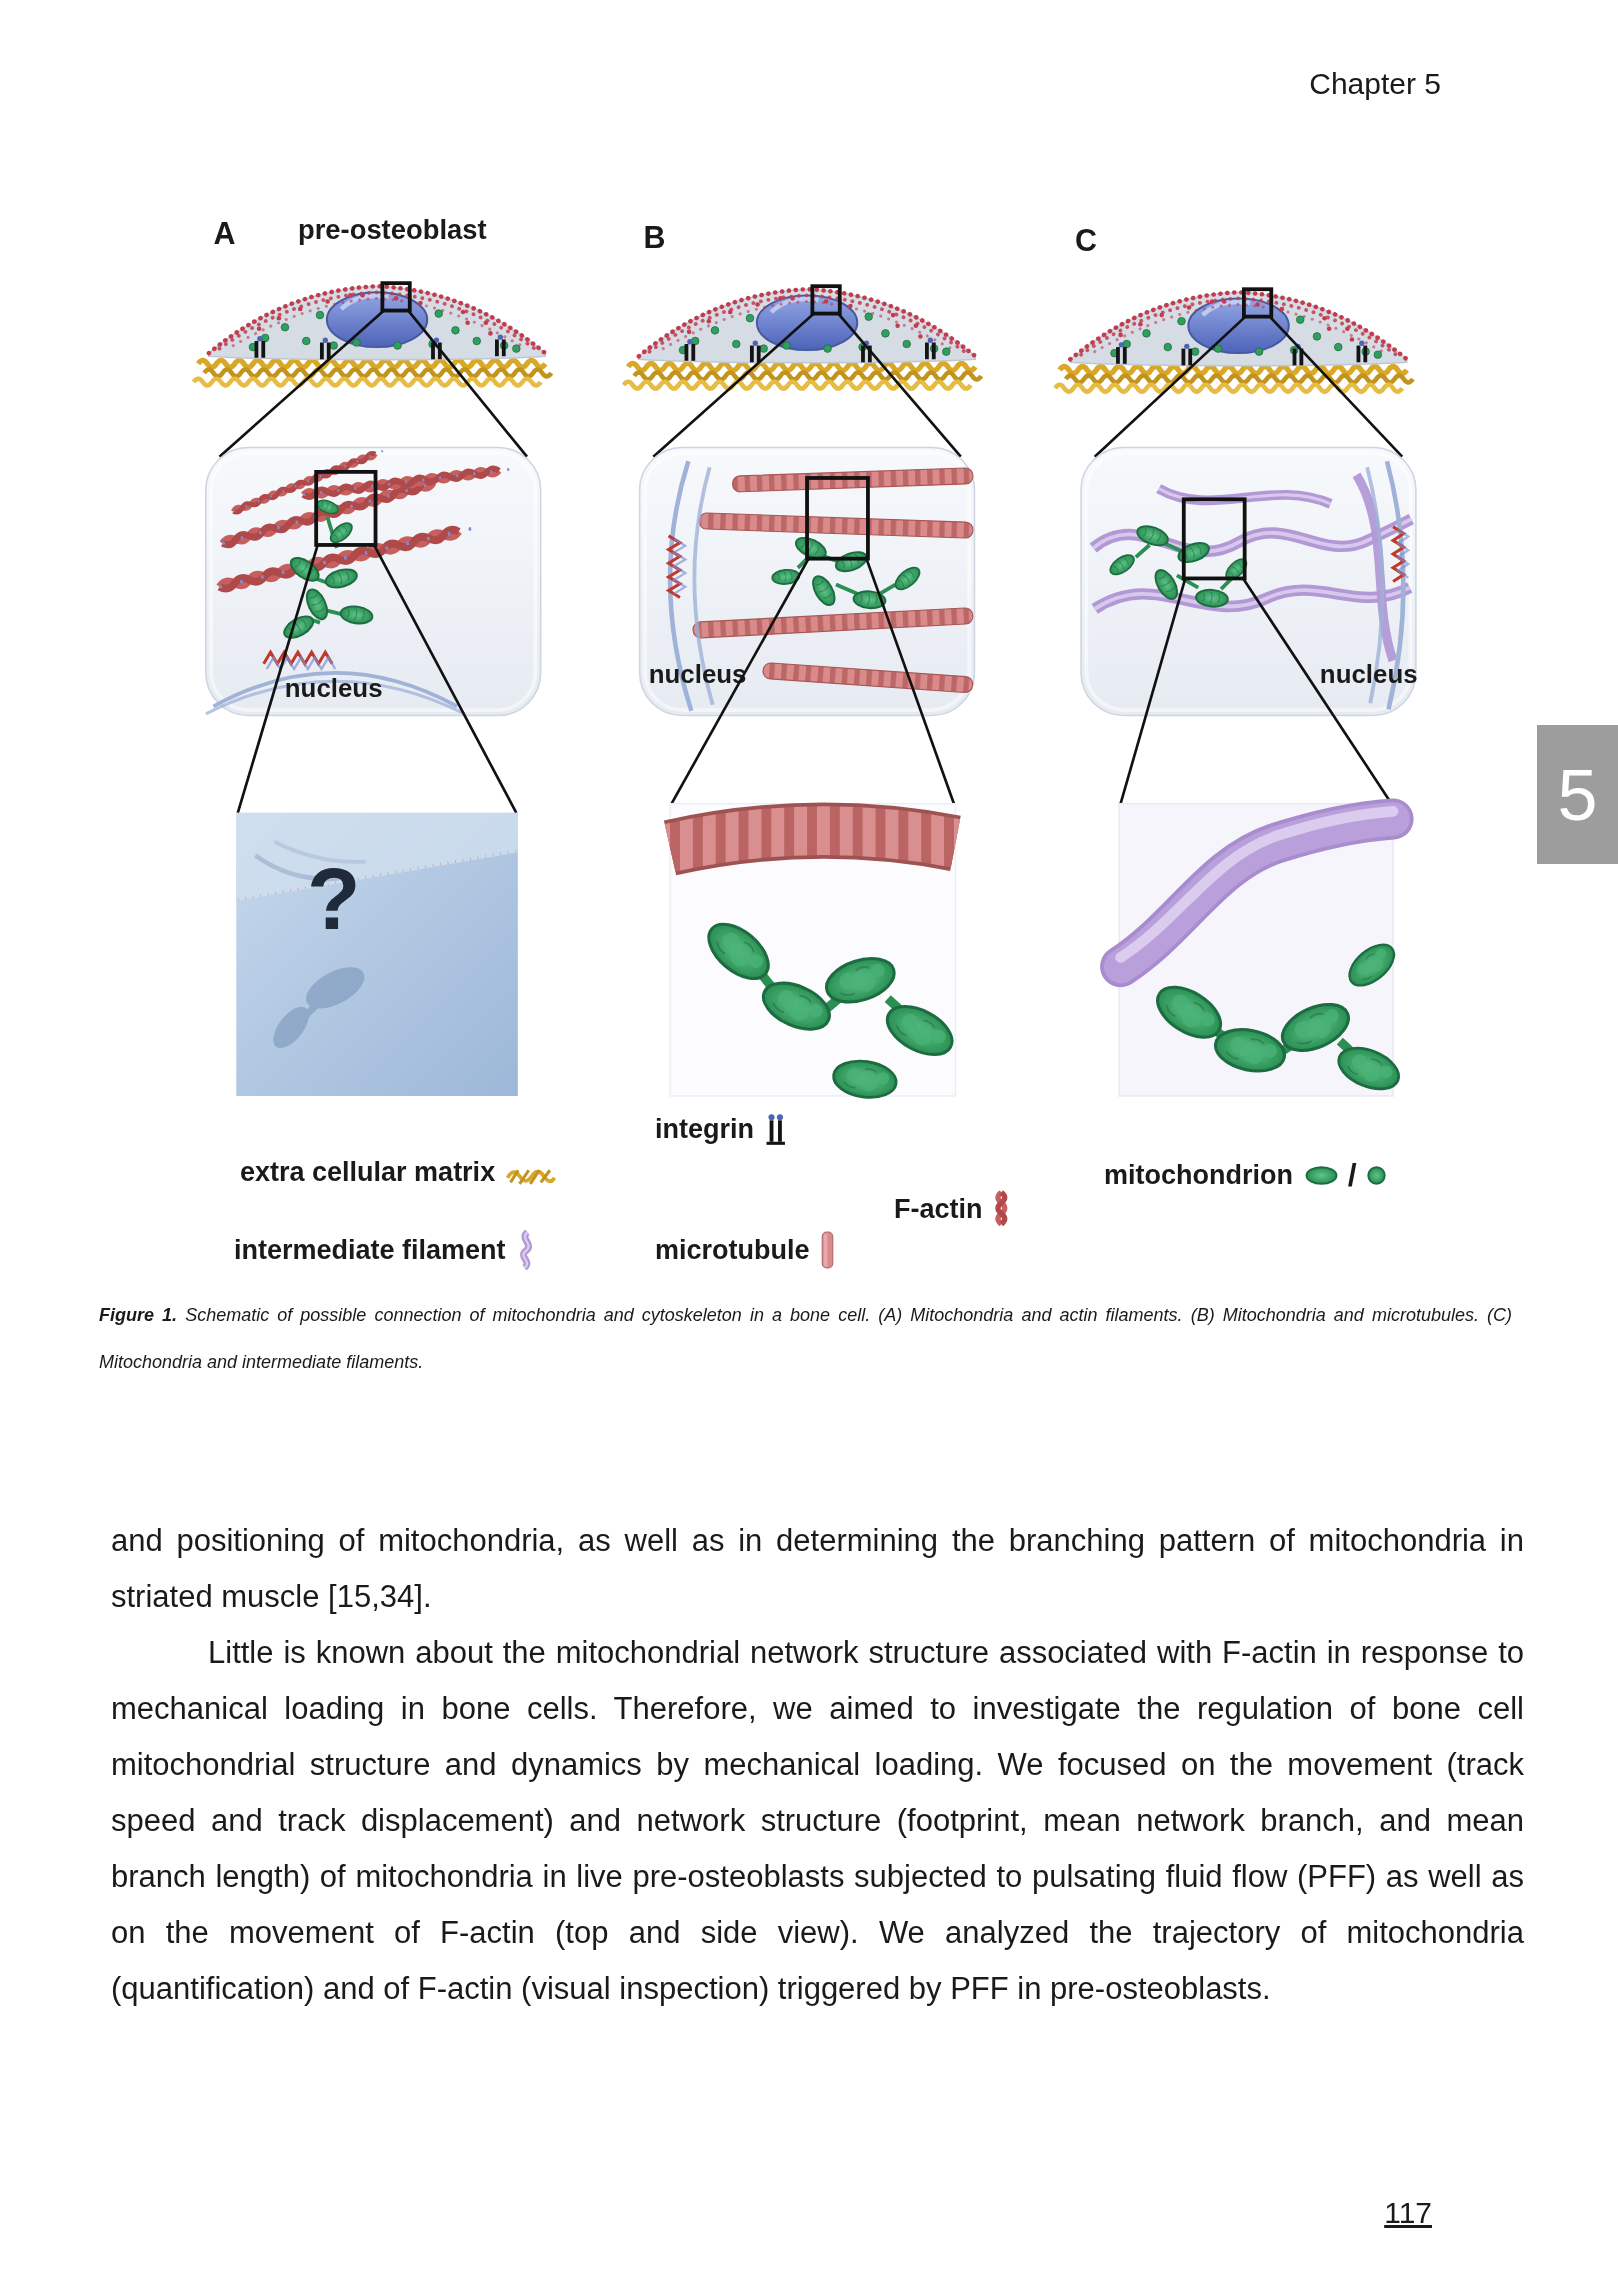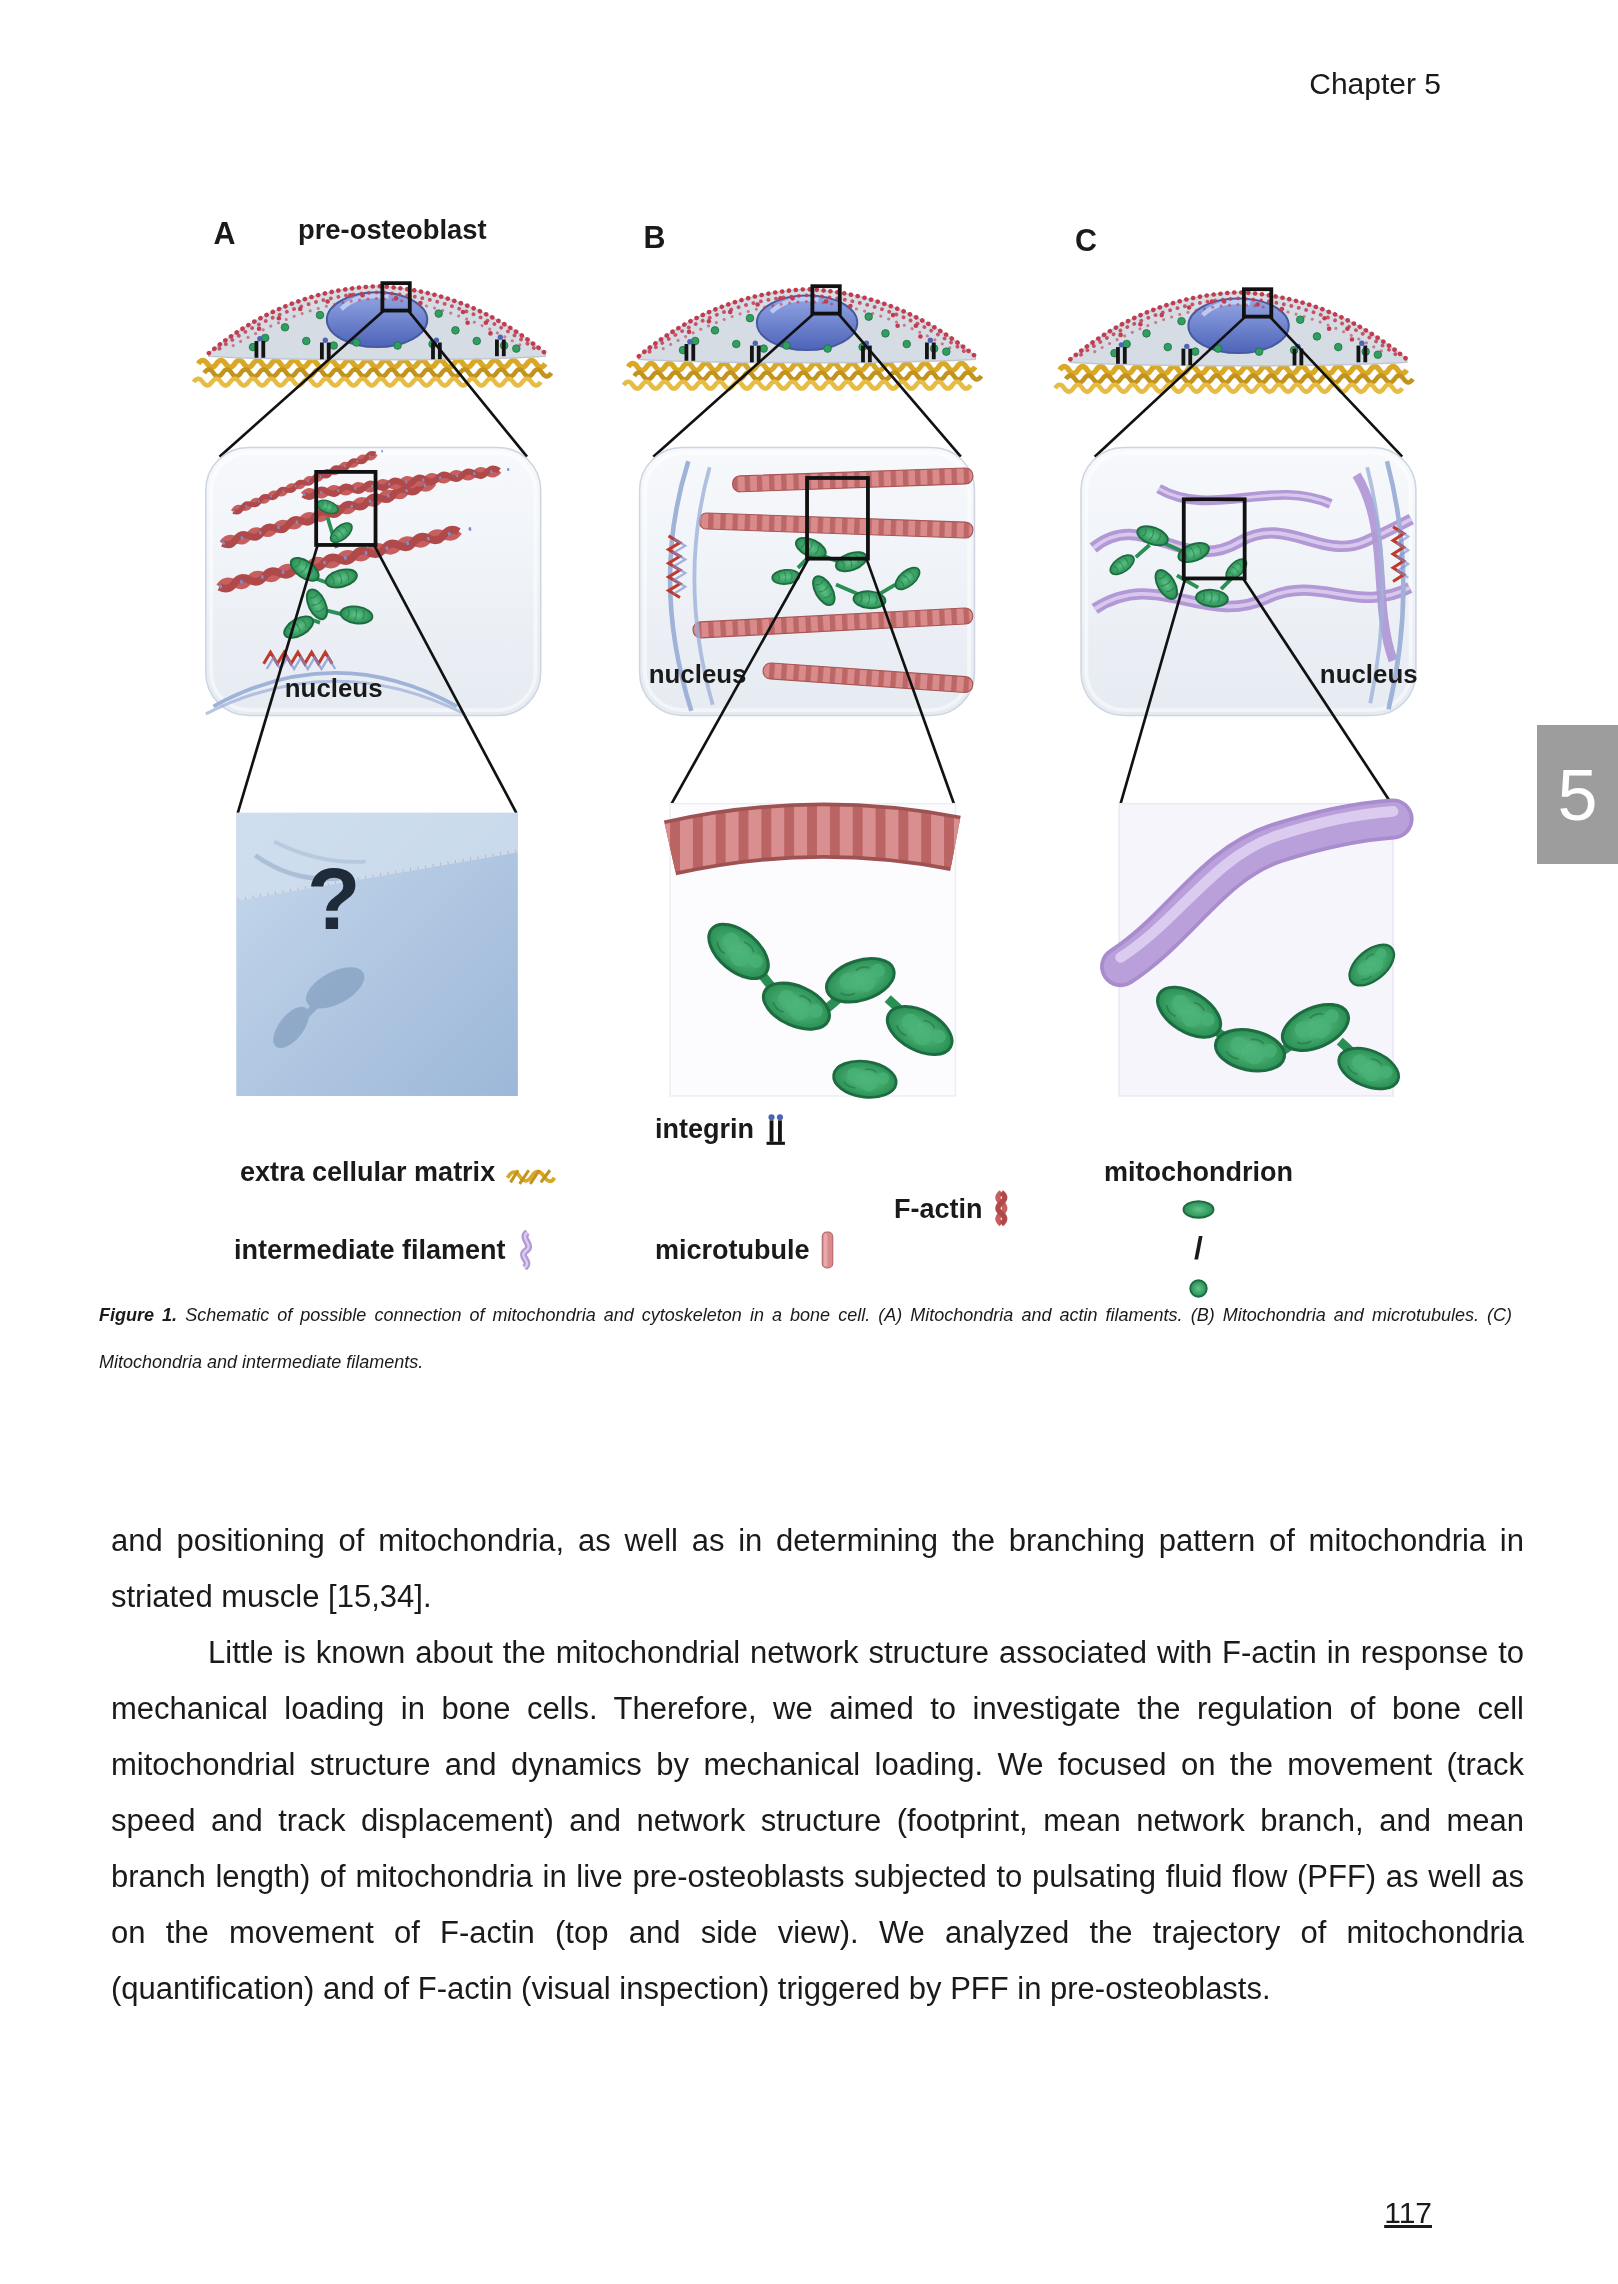--- a/index.html
+++ b/index.html
@@ -346,21 +346,21 @@
     </div>
 
     <div class="legend-item" style="left:795px; top:986px;">
       <span>F-actin</span>
       <svg width="16.7" height="38" viewBox="0 0 22 50">
         <path d="M11 3 q-9 7 0 14 t0 14 t0 14" stroke="#c75f5f" stroke-width="7" fill="none"></path>
         <path d="M11 3 q9 7 0 14 t0 14 t0 14" stroke="#b04a4a" stroke-width="7" fill="none"></path>
       </svg>
     </div>
 
-    <div class="legend-item" style="left:1005px; top:953px;flex-direction:column;">
+    <div class="legend-item" style="left:1005px; top:953px;">
       <span>mitochondrion</span>
       <svg width="35" height="21" viewBox="0 0 46 28">
         <ellipse cx="23" cy="14" rx="20" ry="11" fill="url(#mitoGrad)" stroke="#1d6b40" stroke-width="2.5"></ellipse>
       </svg>
       <span class="legend-sep">/</span>
       <svg width="21" height="21" viewBox="0 0 28 28">
         <circle cx="14" cy="14" r="11" fill="url(#mitoGrad)" stroke="#1d6b40" stroke-width="2.5"></circle>
       </svg>
     </div>
 

